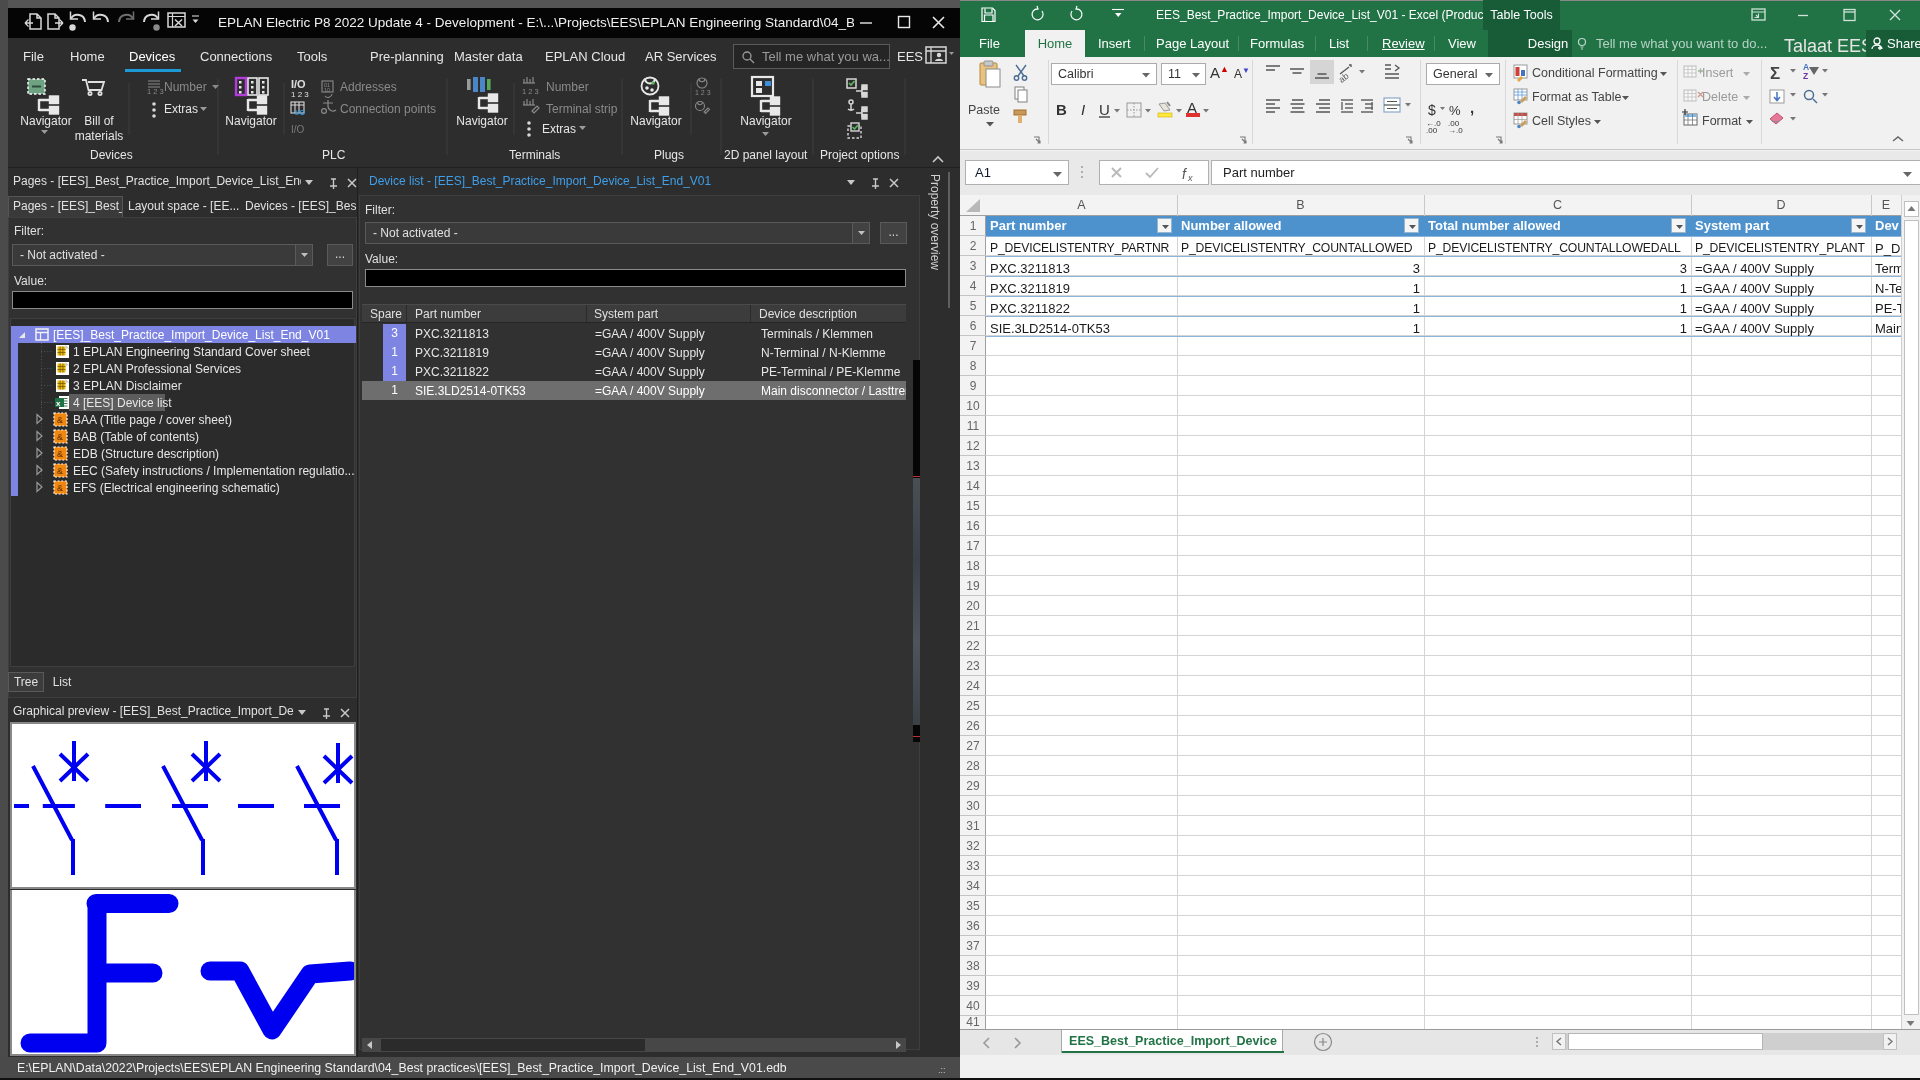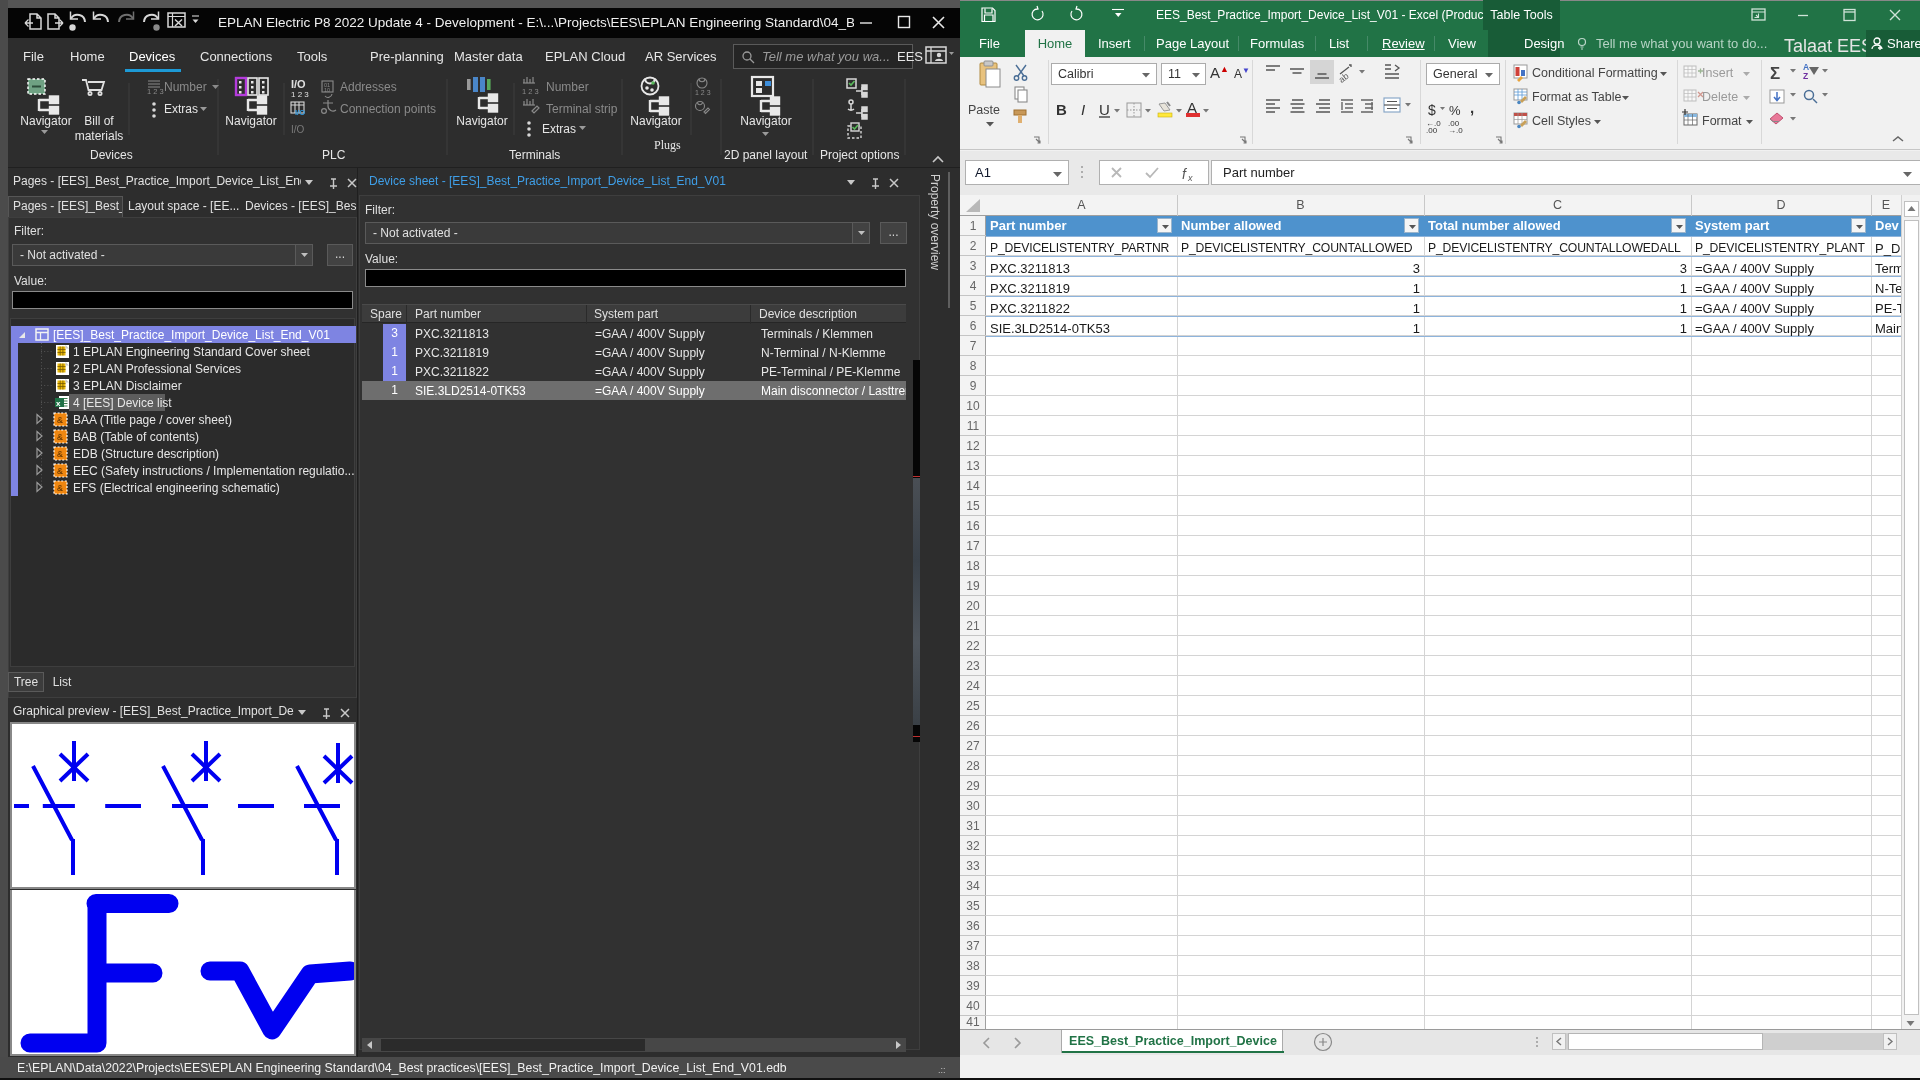--- a/index.html
+++ b/index.html
@@ -71,21 +71,21 @@
     <div class="abs ep-txt" style="left:15px;top:11px;font-size:13px;">File</div>
     <div class="abs ep-txt" style="left:62px;top:11px;font-size:13px;">Home</div>
     <div class="abs" style="left:121px;top:11px;font-size:13px;color:#fff;">Devices</div>
     <div class="abs" style="left:117px;top:31px;width:56px;height:3px;background:#1d9ad6;"></div>
     <div class="abs ep-txt" style="left:192px;top:11px;font-size:13px;">Connections</div>
     <div class="abs ep-txt" style="left:289px;top:11px;font-size:13px;">Tools</div>
     <div class="abs ep-txt" style="left:362px;top:11px;font-size:13px;">Pre-planning</div>
     <div class="abs ep-txt" style="left:446px;top:11px;font-size:13px;">Master data</div>
     <div class="abs ep-txt" style="left:537px;top:11px;font-size:13px;">EPLAN Cloud</div>
     <div class="abs ep-txt" style="left:637px;top:11px;font-size:13px;">AR Services</div>
-    <div class="abs" style="left:725px;top:6px;width:180px;height:25px;background:#252525;border:1px solid #5a5a5a;overflow:hidden;font-style:italic;">
+    <div class="abs" style="left:725px;top:6px;width:157px;height:25px;background:#252525;border:1px solid #5a5a5a;overflow:hidden;">
       <svg width="16" height="16" style="position:absolute;left:6px;top:4px;">
           <circle cx="7" cy="7" r="4" stroke="#9a9a9a" fill="none" stroke-width="1.3"></circle>
           <path d="M10 10 l4 4" stroke="#9a9a9a" stroke-width="1.3"></path>
         </svg>
       <div class="abs" style="left:28px;top:4px;color:#9a9a9a;font-size:13px;white-space:nowrap;">Tell me what you wa...</div>
     </div>
     <div class="abs ep-txt" style="left:889px;top:11px;font-size:13px;">EES</div>
     <svg width="34" height="24" style="position:absolute;left:916px;top:6px;">
       <rect x="2" y="3" width="20" height="16" fill="none" stroke="#d8d8d8" stroke-width="1.5"></rect>
       <path d="M2 7 L22 7 M7 3 L7 19" stroke="#d8d8d8" stroke-width="1.3"></path>
@@ -282,21 +282,21 @@
     <div class="abs ep-dis" style="left:332px;top:27px;">Connection points</div>
     <div class="abs ep-txt" style="left:444px;top:39px;width:60px;text-align:center;">Navigator</div>
     <div class="abs ep-dis" style="left:538px;top:5px;">Number</div>
     <div class="abs ep-dis" style="left:538px;top:27px;">Terminal strip</div>
     <div class="abs ep-txt" style="left:534px;top:47px;">Extras</div>
     <div class="abs ep-txt" style="left:618px;top:39px;width:60px;text-align:center;">Navigator</div>
     <div class="abs ep-txt" style="left:728px;top:39px;width:60px;text-align:center;">Navigator</div>
     <div class="abs ep-txt" style="left:82px;top:73px;">Devices</div>
     <div class="abs ep-txt" style="left:314px;top:73px;">PLC</div>
     <div class="abs ep-txt" style="left:501px;top:73px;">Terminals</div>
-    <div class="abs ep-txt" style="left:646px;top:63px;font-family:Liberation Serif, serif;">Plugs</div>
+    <div class="abs ep-txt" style="left:646px;top:73px;">Plugs</div>
     <div class="abs ep-txt" style="left:716px;top:73px;">2D panel layout</div>
     <div class="abs ep-txt" style="left:812px;top:73px;">Project options</div>
   </div>
 
   <div class="abs" id="ep-left" style="left:8px;top:168px;width:349px;height:530px;background:#2d2d2d;">
     <div class="abs ptitle" style="left:5px;top:6px;white-space:nowrap;width:288px;overflow:hidden;">Pages - [EES]_Best_Practice_Import_Device_List_End...</div>
     <svg width="60" height="14" style="position:absolute;left:295px;top:8px;">
         <path d="M2 4 l8 0 l-4 5 z" fill="#c8c8c8"></path>
         <path d="M28 3 l5 0 M30.5 3 l0 7 M27 10 l7 0 M30.5 10 l0 3" stroke="#c8c8c8" stroke-width="1.4" fill="none"></path>
         <path d="M45 3 l8 8 M53 3 l-8 8" stroke="#c8c8c8" stroke-width="1.5"></path>
@@ -428,21 +428,21 @@
       <svg width="342" height="164" viewBox="0 0 342 164">
         <g stroke="#0000f0" stroke-width="19" fill="none" stroke-linecap="round" stroke-linejoin="round">
           <path d="M84 13.5 L157 13.5 M85 13.5 L85 153 M85 83 L141 83 M18 153 L84 153"></path>
           <path d="M198 81 L228 81 L260 140 L298 84 L338 81"></path>
         </g>
       </svg>
     </div>
   </div>
 
   <div class="abs" id="ep-mid" style="left:357px;top:168px;width:563px;height:889px;background:#2d2d2d;border-left:1px solid #1f1f1f;">
-    <div class="abs" style="left:11px;top:6px;white-space:nowrap;color:#3f9fe8;font-size:12px;">Device sheet - [EES]_Best_Practice_Import_Device_List_End_V01</div>
+    <div class="abs" style="left:11px;top:6px;white-space:nowrap;color:#3f9fe8;font-size:12px;">Device list - [EES]_Best_Practice_Import_Device_List_End_V01</div>
     <svg width="60" height="14" style="position:absolute;left:487px;top:8px;">
         <path d="M2 4 l8 0 l-4 5 z" fill="#c8c8c8"></path>
         <path d="M28 3 l5 0 M30.5 3 l0 7 M27 10 l7 0 M30.5 10 l0 3" stroke="#c8c8c8" stroke-width="1.4" fill="none"></path>
         <path d="M45 3 l8 8 M53 3 l-8 8" stroke="#c8c8c8" stroke-width="1.5"></path>
       </svg>
     <div class="abs" style="left:1px;top:27px;width:561px;height:855px;background:#313131;border:1px solid #3e3e3e;"></div>
     <div class="abs ptitle" style="left:7px;top:35px;">Filter:</div>
     <div class="abs" style="left:7px;top:54px;width:505px;height:22px;background:#3a3a3a;border:1px solid #5a5a5a;">
       <div class="abs ptitle" style="left:7px;top:3px;">- Not activated -</div>
       <div class="abs" style="right:0;top:0;width:17px;height:20px;background:#424242;border-left:1px solid #5a5a5a;">
@@ -545,21 +545,21 @@
   </div>
   <div class="abs" id="xl-menu" style="left:0;top:30px;width:960px;height:27px;background:#217346;">
     <div class="abs xlm" style="left:19px;">File</div>
     <div class="abs" style="left:65px;top:0;width:60px;height:27px;background:#f1f1f1;color:#217346;text-align:center;line-height:27px;font-size:13px;">Home</div>
     <div class="abs xlm" style="left:138px;">Insert</div>
     <div class="abs xlm" style="left:196px;">Page Layout</div>
     <div class="abs xlm" style="left:290px;">Formulas</div>
     <div class="abs xlm" style="left:369px;">List</div>
     <div class="abs xlm" style="left:422px;text-decoration:underline;">Review</div>
     <div class="abs xlm" style="left:488px;">View</div>
-    <div class="abs" style="left:528px;top:0;width:72px;height:27px;background:#185c37;color:#fff;text-align:center;line-height:27px;font-size:13px;padding-left:36px;">Design</div>
+    <div class="abs" style="left:528px;top:0;width:84px;height:27px;background:#185c37;color:#fff;text-align:center;line-height:27px;font-size:13px;padding-left:36px;">Design</div>
     <div class="abs" style="left:184px;top:6px;width:1px;height:15px;background:#468a68;"></div>
     <div class="abs" style="left:278px;top:6px;width:1px;height:15px;background:#468a68;"></div>
     <div class="abs" style="left:355px;top:6px;width:1px;height:15px;background:#468a68;"></div>
     <div class="abs" style="left:407px;top:6px;width:1px;height:15px;background:#468a68;"></div>
     <div class="abs" style="left:474px;top:6px;width:1px;height:15px;background:#468a68;"></div>
     <svg width="16" height="16" style="position:absolute;left:615px;top:6px;">
         <circle cx="7" cy="6" r="3.5" stroke="#bcd6c9" fill="none" stroke-width="1.2"></circle>
         <path d="M5.5 11 h3 M6 13 h2" stroke="#bcd6c9" stroke-width="1.1"></path>
       </svg>
     <div class="abs" style="left:636px;top:6px;color:#b6d3c5;font-size:13px;">Tell me what you want to do...</div>

